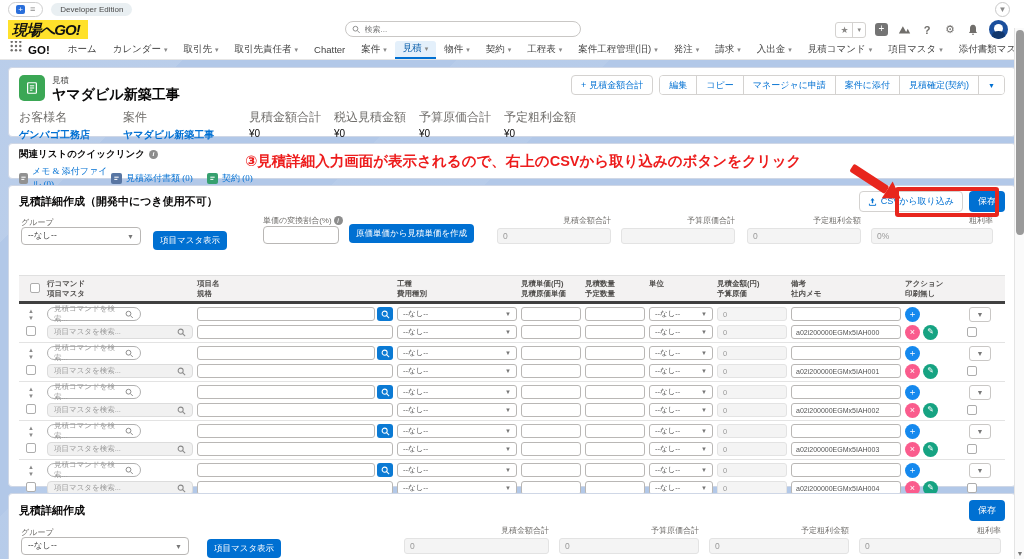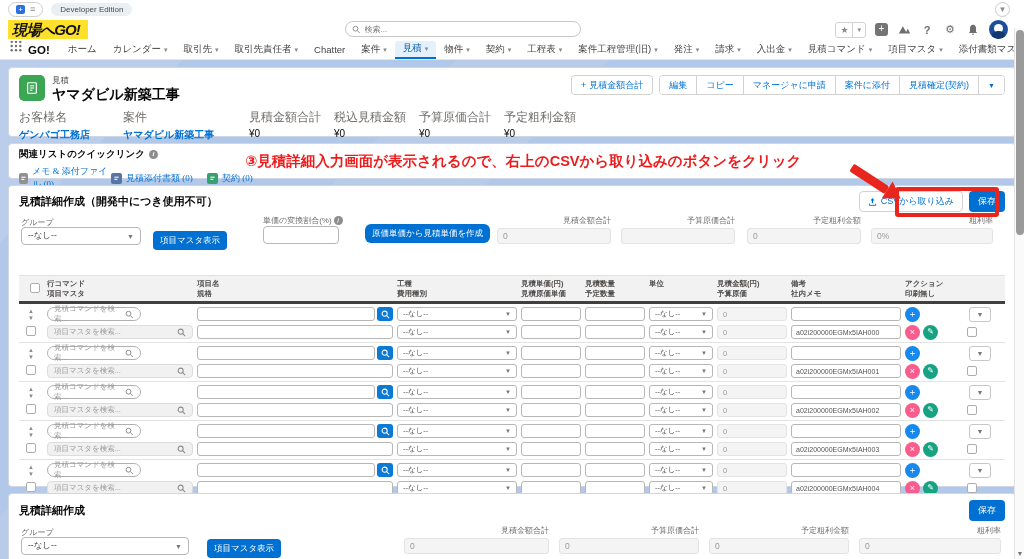--- a/index.html
+++ b/index.html
@@ -381,21 +381,21 @@
 
     <div class="form-zone">
       <span class="fz-label" style="left:2px;top:2px;">グループ</span>
       <div class="fake-select" style="left:2px;top:12px;width:120px;">
         <span>--なし--</span>
           <span class="caret">▼</span>
       </div>
       <button class="btn-sm" style="left:134px;top:16px;">項目マスタ表示</button>
       <span class="fz-label" style="left:244px;top:0px;"><span>単価の変換割合(%)</span><span class="info-dot" style="margin-left:2px;">i</span></span>
       <input class="fz-input" style="left: 244px; top: 11px; width: 76px;" value="">
-      <button class="btn-sm" style="left:346px;top:9px;border-radius:6px;">原価単価から見積単価を作成</button>
+      <button class="btn-sm" style="left:330px;top:9px;">原価単価から見積単価を作成</button>
       <div id="totals-top">
           <div class="total-field" style="left: 478px; width: 114px;">
             <div class="tl">見積金額合計</div>
     <div class="tv">0</div>
           </div>
           <div class="total-field" style="left: 602px; width: 114px;">
             <div class="tl">予算原価合計</div>
     <div class="tv"></div>
           </div>
           <div class="total-field" style="left: 728px; width: 114px;">

